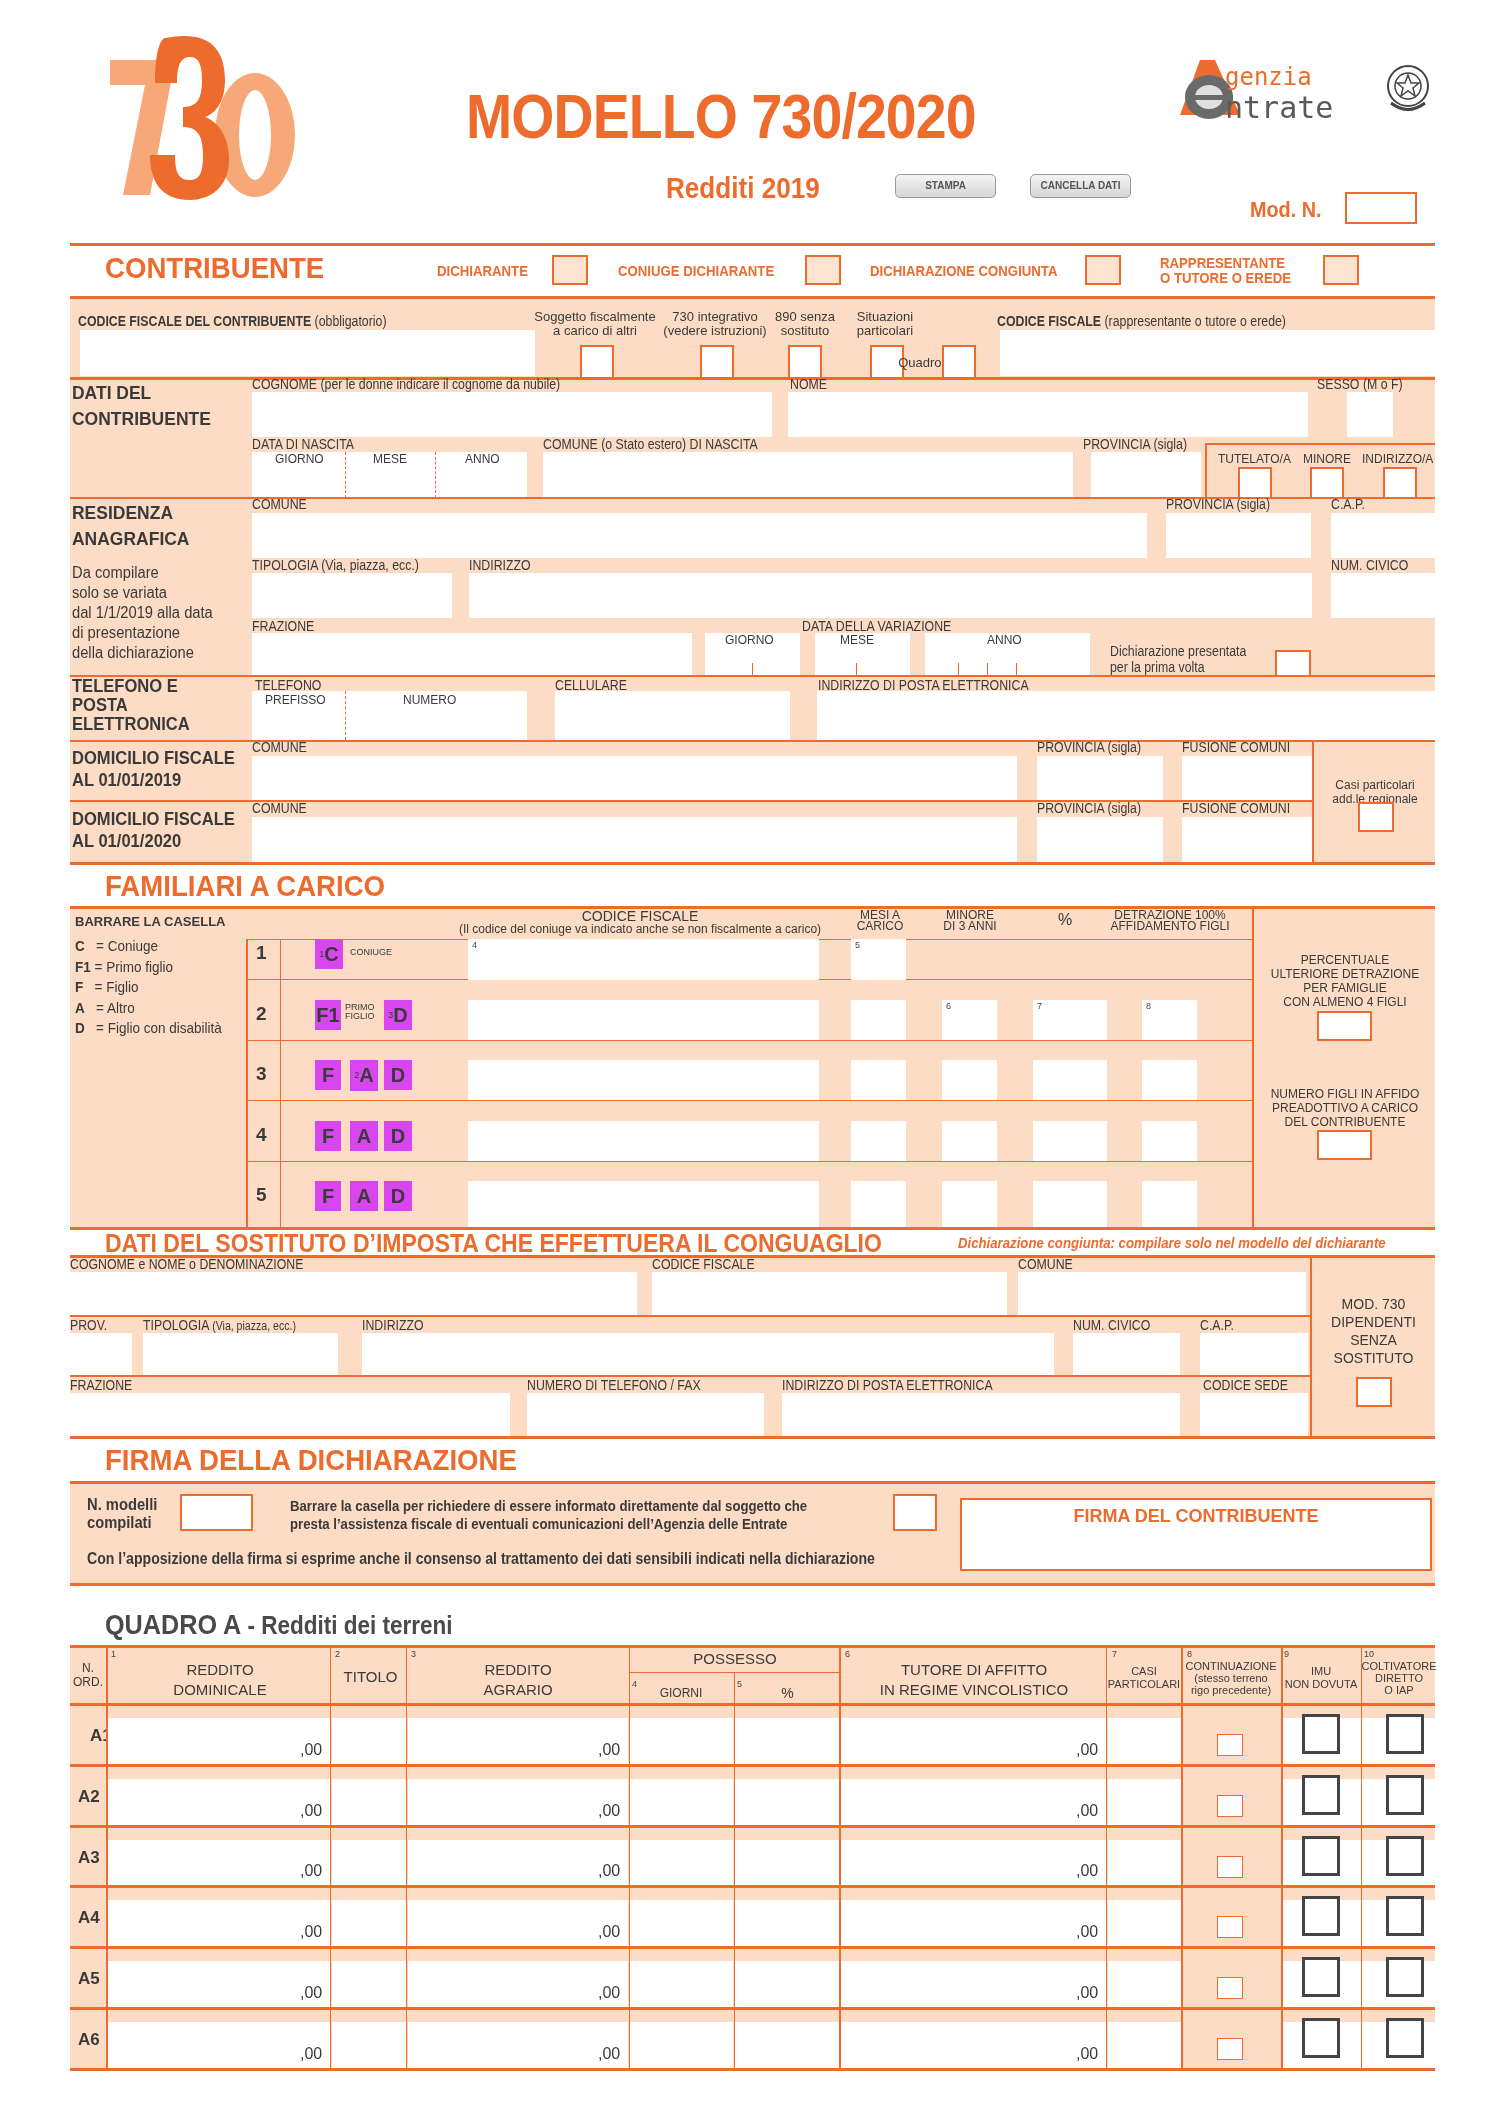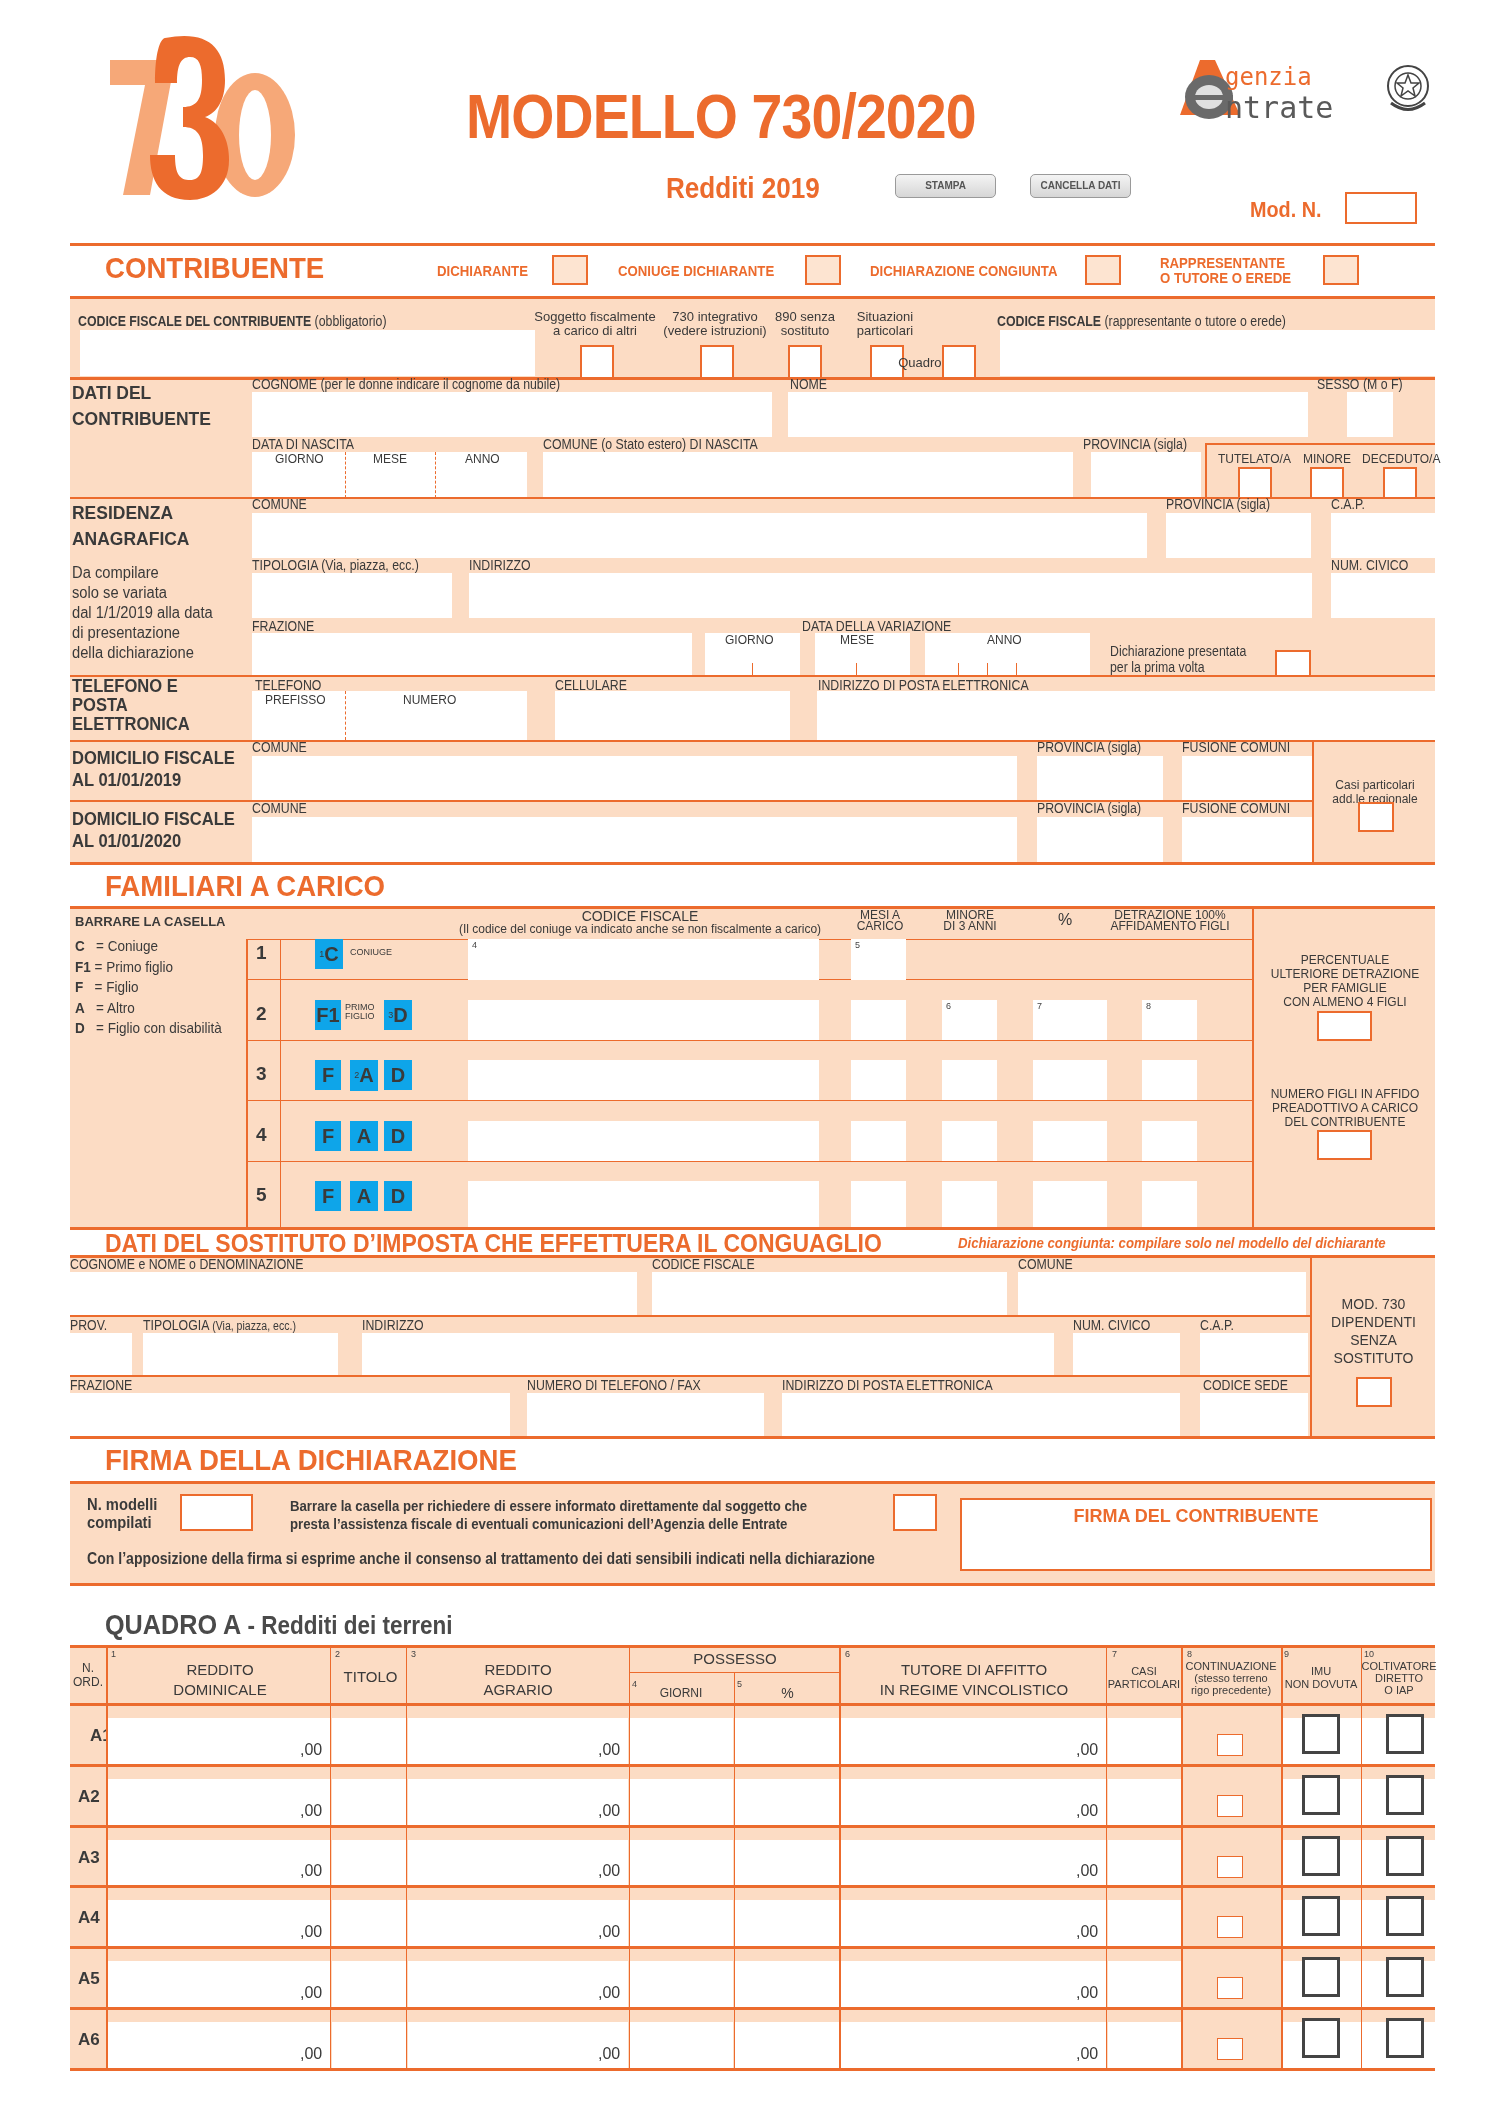--- a/index.html
+++ b/index.html
@@ -13,21 +13,21 @@
   .lbl { position: absolute; font-size: 14px; color: #3a3a3a; white-space: nowrap; transform-origin: left top; transform: scaleX(0.88); }
   .lbl-s { position: absolute; font-size: 12px; color: #3a3a3a; white-space: nowrap; }
   .lbl-c { position: absolute; font-size: 13px; color: #3a3a3a; text-align: center; line-height: 14px; }
   .sect-title { position: absolute; font-weight: bold; color: #ec6b2d; font-size: 30px; white-space: nowrap; transform-origin: left top; transform: scaleX(0.92); }
   .side-title { position: absolute; font-weight: bold; font-size: 19px; color: #3a3a3a; line-height: 26px; transform-origin: left top; transform: scaleX(0.92); white-space: nowrap; }
   .field { position: absolute; background: #fff; }
   .chk { position: absolute; background: #fff; border: 2px solid #ec6b2d; }
   .chk-peach { position: absolute; background: #fde4d1; border: 2px solid #ec6b2d; }
   .chk-dark { position: absolute; background: #fff; border: 3px solid #444; }
   .btn { position: absolute; border: 1px solid #9a9a9a; border-radius: 5px; background: linear-gradient(#f4f4f4, #d6d6d6); font-size: 10px; font-weight: bold; color: #555; text-align: center; cursor: pointer; }
-  .fam-box { position: absolute; background: #0ea5e9; font-weight: bold; font-size: 20px; color: #3a3a3a; text-align: center; line-height: 30px; }
+  .fam-box { position: absolute; background: #d946ef; font-weight: bold; font-size: 20px; color: #3a3a3a; text-align: center; line-height: 30px; }
   .sup { font-size: 9px; font-weight: normal; vertical-align: top; }
   .dash { position: absolute; width: 0; border-left: 1px dashed #ec6b2d; }
   .tick { position: absolute; width: 1px; background: #ec6b2d; }
   .num { position: absolute; font-size: 9px; color: #444; }
   .zero { position: absolute; font-size: 16px; color: #3a3a3a; }
   .rowlbl { position: absolute; font-weight: bold; font-size: 17px; color: #3a3a3a; }
 </style>
 </head>
 <body>
 
@@ -119,21 +119,21 @@
 <div class="dash" style="left:435px;top:452px;height:46px;"></div>
 
 <div class="lbl" style="left:543px;top:436px;">COMUNE (o Stato estero) DI NASCITA</div>
 <div class="field" style="left:543px;top:452px;width:530px;height:46px;"></div>
 <div class="lbl" style="left:1083px;top:436px;">PROVINCIA (sigla)</div>
 <div class="field" style="left:1091px;top:452px;width:110px;height:46px;"></div>
 <div class="abs" style="left:1205px;top:443px;width:230px;height:2px;background:#ec6b2d;"></div>
 <div class="vline" style="left:1205px;top:443px;height:55px;"></div>
 <div class="lbl-s" style="left:1218px;top:452px;">TUTELATO/A</div>
 <div class="lbl-s" style="left:1303px;top:452px;">MINORE</div>
-<div class="lbl-s" style="left:1362px;top:452px;">DECEDUTO/A</div>
+<div class="lbl-s" style="left:1362px;top:452px;">INDIRIZZO/A</div>
 <div class="chk" style="left:1238px;top:467px;width:34px;height:33px;border-bottom:none;"></div>
 <div class="chk" style="left:1310px;top:467px;width:34px;height:33px;border-bottom:none;"></div>
 <div class="chk" style="left:1383px;top:467px;width:34px;height:33px;border-bottom:none;"></div>
 
 <div class="hline-thin" style="left:70px;top:497px;width:1365px;"></div>
 
 <div class="abs peach" style="left:70px;top:499px;width:1365px;height:176px;"></div>
 <div class="side-title" style="left:72px;top:500px;"><span>RESIDENZA</span><br><span>ANAGRAFICA</span></div>
 <div class="abs" style="left:72px;top:563px;font-size:16px;line-height:20px;color:#3a3a3a;transform-origin:left top;transform:scaleX(0.92);white-space:nowrap;">
   <div>Da compilare</div>

